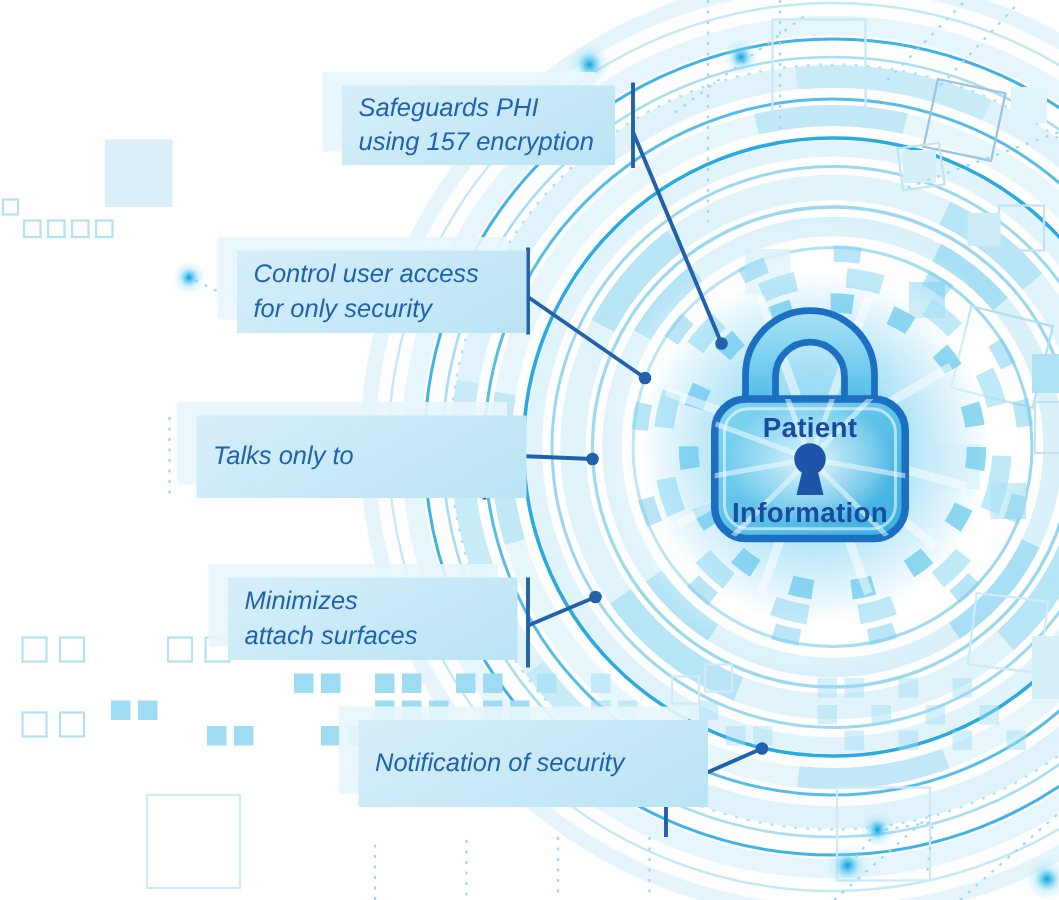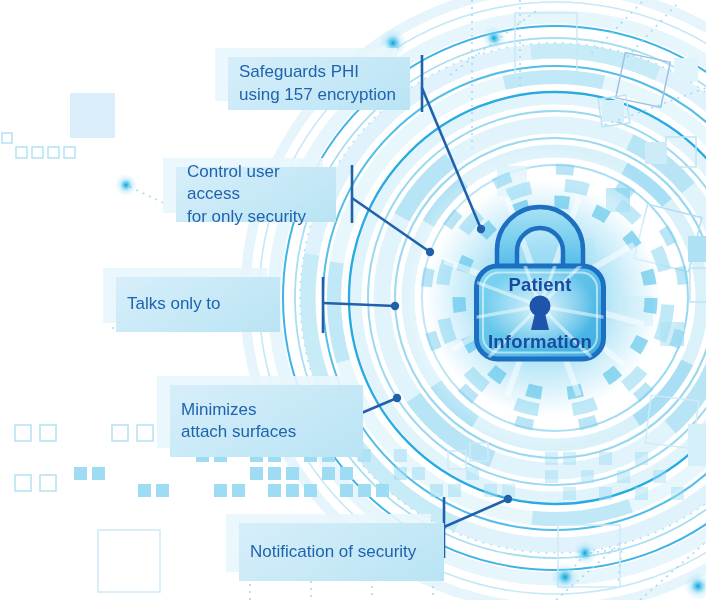--- a/index.html
+++ b/index.html
@@ -5,21 +5,21 @@
   html,body{margin:0;padding:0;background:#fff;}
   .stage{
     position:relative;width:706px;height:600px;overflow:hidden;background:#ffffff;
     font-family:"Liberation Sans",sans-serif;
   }
   .stage svg{position:absolute;left:0;top:0;}
   
   .callout{
     position:absolute;display:flex;flex-direction:column;justify-content:center;
     padding-left:11px;box-sizing:border-box;
-    font-size:17px;line-height:22.5px;color:var(--callout_text,#1f63ad);
+    font-size:17px;line-height:22.5px;color:var(--callout_text,#1f63ad);font-style:italic;
   }
   .callout .ghost{
     position:absolute;left:-13px;top:-9px;width:100%;height:100%;
     background:var(--callout_ghost,#e8f6fc);opacity:.9;z-index:0;
   }
   .callout .fill{
     position:absolute;inset:0;z-index:1;
     background:linear-gradient(150deg,var(--callout_fill_start,#d7eefa),var(--callout_fill_end,#b9e4f4));
   }
   .callout span{position:relative;z-index:2;}
@@ -285,39 +285,39 @@
     </g>
   </svg>
 
   <div class="callout" style="left:228px;top:57px;width:182px;height:53px">
     <div class="ghost"></div>
     <div class="fill"></div>
     <span>Safeguards PHI</span>
     <span>using 157 encryption</span>
   </div>
 
-  <div class="callout" style="left:176px;top:167px;width:160px;height:55px">
+  <div class="callout" style="left:158px;top:167px;width:193px;height:55px">
     <div class="ghost"></div>
     <div class="fill"></div>
     <span>Control user access</span>
     <span>for only security</span>
   </div>
 
-  <div class="callout" style="left:116px;top:277px;width:164px;height:55px">
+  <div class="callout" style="left:131px;top:277px;width:220px;height:55px">
     <div class="ghost"></div>
     <div class="fill"></div>
     <span>Talks only to</span>
   </div>
 
-  <div class="callout" style="left:170px;top:385px;width:193px;height:72px">
+  <div class="callout" style="left:152px;top:385px;width:193px;height:55px">
     <div class="ghost"></div>
     <div class="fill"></div>
     <span>Minimizes</span>
     <span>attach surfaces</span>
   </div>
 
-  <div class="callout" style="left:239px;top:523px;width:205px;height:58px">
+  <div class="callout" style="left:239px;top:480px;width:233px;height:58px">
     <div class="ghost"></div>
     <div class="fill"></div>
     <span>Notification of security</span>
   </div>
 
 </div>
 
 </body></html>

